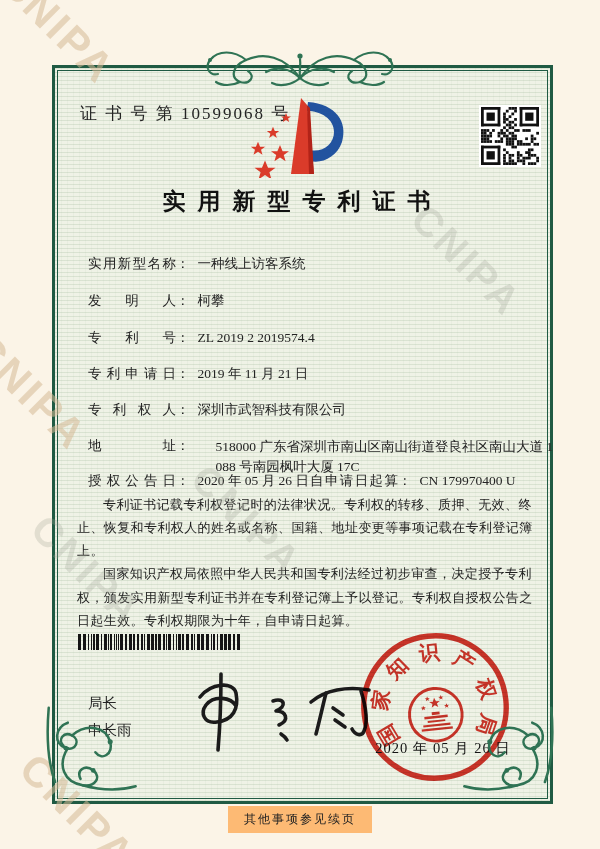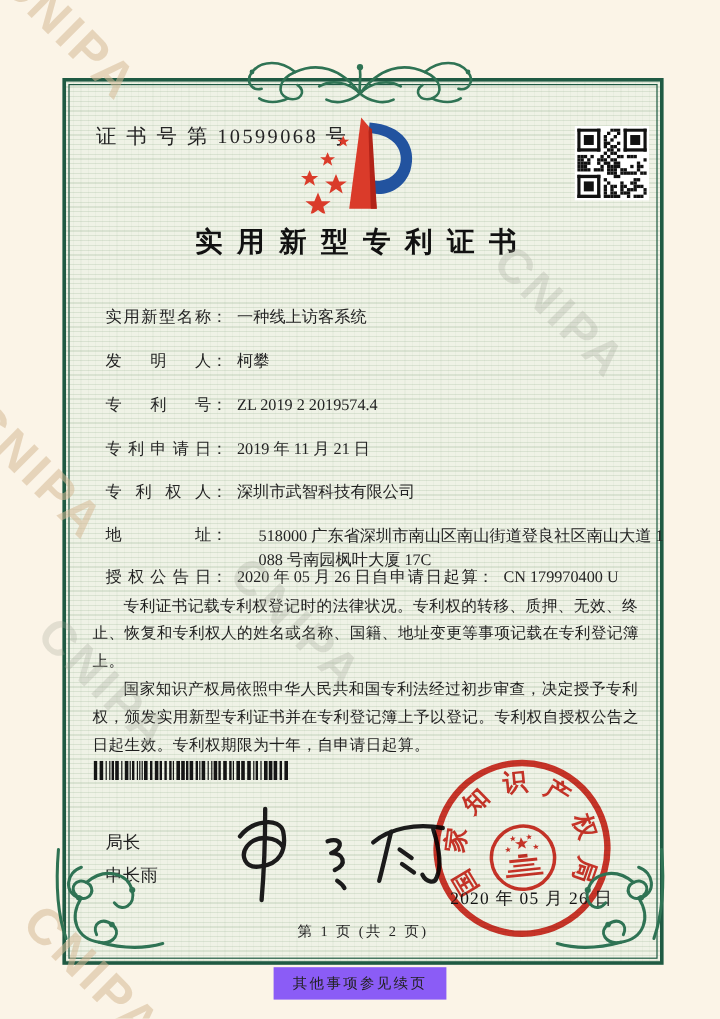--- a/index.html
+++ b/index.html
@@ -36,21 +36,21 @@
   .seal{position:absolute;left:302px;top:561px;opacity:.93;mix-blend-mode:multiply;}
   .seal-date{position:absolute;left:300px;top:671px;width:176px;text-align:center;font-size:14.5px;
              color:#141414;letter-spacing:1px;z-index:5;}
   .page-num{position:absolute;left:0;top:700px;width:100%;text-align:center;font-size:12px;letter-spacing:2px;}
   
   .orn-top{position:absolute;left:178px;top:38px;z-index:3;}
   .corner{position:absolute;z-index:3;}
   .corner-left{left:36px;top:693px;}
   .corner-right{left:458px;top:693px;transform:scaleX(-1);}
   .footer-note{position:absolute;left:50%;top:806px;transform:translateX(-50%);z-index:3;
-               background:#8b5cf6;padding:5px 16px;font-size:12px;letter-spacing:2px;color:#222;}
+               background:#fdba74;padding:5px 16px;font-size:12px;letter-spacing:2px;color:#222;}
 </style>
 </head>
 <body>
 
 <div class="page">
 
   <span class="wm wm-out" style="left:-14px;top:2px;">CNIPA</span>
   <span class="wm wm-out" style="left:-42px;top:368px;">CNIPA</span>
   <span class="wm wm-out" style="left:6px;top:788px;">CNIPA</span>
   <span class="wm wm-in" style="left:398px;top:238px;">CNIPA</span>
@@ -336,21 +336,20 @@
           <rect x="-12" y="1" width="24" height="2.6"></rect>
           <rect x="-9" y="5.5" width="18" height="2"></rect>
           <rect x="-14" y="9.5" width="28" height="2.2"></rect>
           <rect x="-16" y="13.5" width="32" height="2.4"></rect>
         </g>
       </g>
     </svg>
 
     <div class="seal-date">2020 年 05 月 26 日</div>
 
-    <div class="page-num">第 1 页 (共 2 页)</div>
   </div>
 
   <svg class="orn-top" width="244" height="52" viewBox="0 0 244 52">
     <g fill="none" stroke="#2f7354" stroke-width="2.2" stroke-linecap="round">
       <g id="half">
         <path d="M122,40 C106,18 86,14 68,22 C54,28 52,40 62,44 C72,47 78,38 70,33"></path>
         <path d="M68,22 C56,12 40,12 32,22 C26,30 32,38 40,36"></path>
         <path d="M122,40 C112,30 98,28 88,34"></path>
         <path d="M122,40 C114,47 102,49 94,45"></path>
         <path d="M62,44 C54,48 44,48 38,44"></path>

